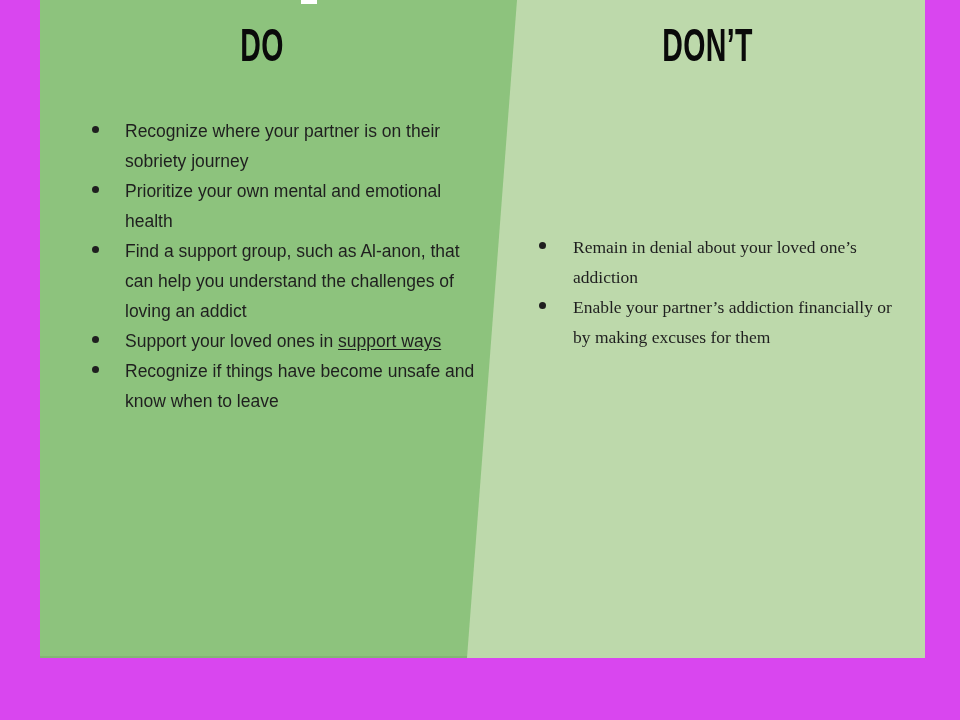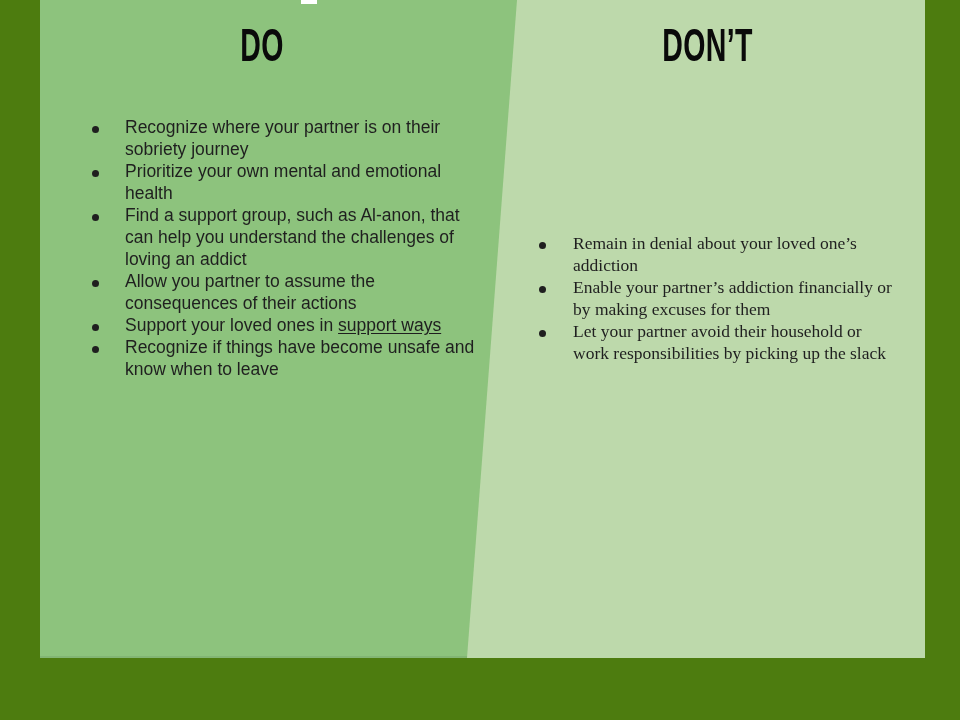--- a/index.html
+++ b/index.html
@@ -8,21 +8,21 @@
     width: 960px;
     height: 720px;
     background: #ffffff;
     font-family: "Liberation Sans", sans-serif;
     overflow: hidden;
   }
   .canvas {
     position: relative;
     width: 960px;
     height: 720px;
-    background: #4d7c0f;
+    background: #d946ef;
     overflow: hidden;
   }
   
   .panels {
     position: absolute;
     left: 40px;
     top: 0;
     width: 885px;
     height: 658px;
     background: var(--left-panel, #8dc37d);
@@ -56,21 +56,21 @@
     letter-spacing: 0.5px;
   }
   .heading.do   { left: 40px;  top: 23px; width: 444px; }
   .heading.dont { left: 505px; top: 23px; width: 405px; }
   .list {
     position: absolute;
     list-style: none;
     margin: 0;
     padding: 0;
     font-size: 17.5px;
-    line-height: 22px;
+    line-height: 30px;
     color: var(--body-text, #1f1f1f);
   }
   .do-list   { left: 89px;  top: 116px; width: 386px; }
   .dont-list { left: 536px; top: 232px; width: 357px; }
   .list li { position: relative; padding-left: 36px; }
   .dont-list li { padding-left: 37px; font-family: Liberation Serif, serif; }
   .list li::before {
     content: "";
     position: absolute;
     left: 3px;
@@ -95,23 +95,21 @@
   <div class="notch"></div>
 
   <h1 class="heading do">DO</h1>
 
   <h1 class="heading dont">DON’T</h1>
 
   <ul class="list do-list">
       <li><span>Recognize where your partner is on their sobriety journey</span></li>
       <li><span>Prioritize your own mental and emotional health</span></li>
       <li><span>Find a support group, such as Al-anon, that can help you understand the challenges of loving an addict</span></li>
-      <li><span>Allow you partner to assume the consequences of their actions</span></li>
       <li><span>Support your loved ones in </span><u>support ways</u></li>
       <li><span>Recognize if things have become unsafe and know when to leave</span></li>
     </ul>
 
   <ul class="list dont-list">
       <li><span>Remain in denial about your loved one’s addiction</span></li>
       <li><span>Enable your partner’s addiction financially or by making excuses for them</span></li>
-      <li><span>Let your partner avoid their household or work responsibilities by picking up the slack</span></li>
     </ul>
 </div>
 
 </body></html>

